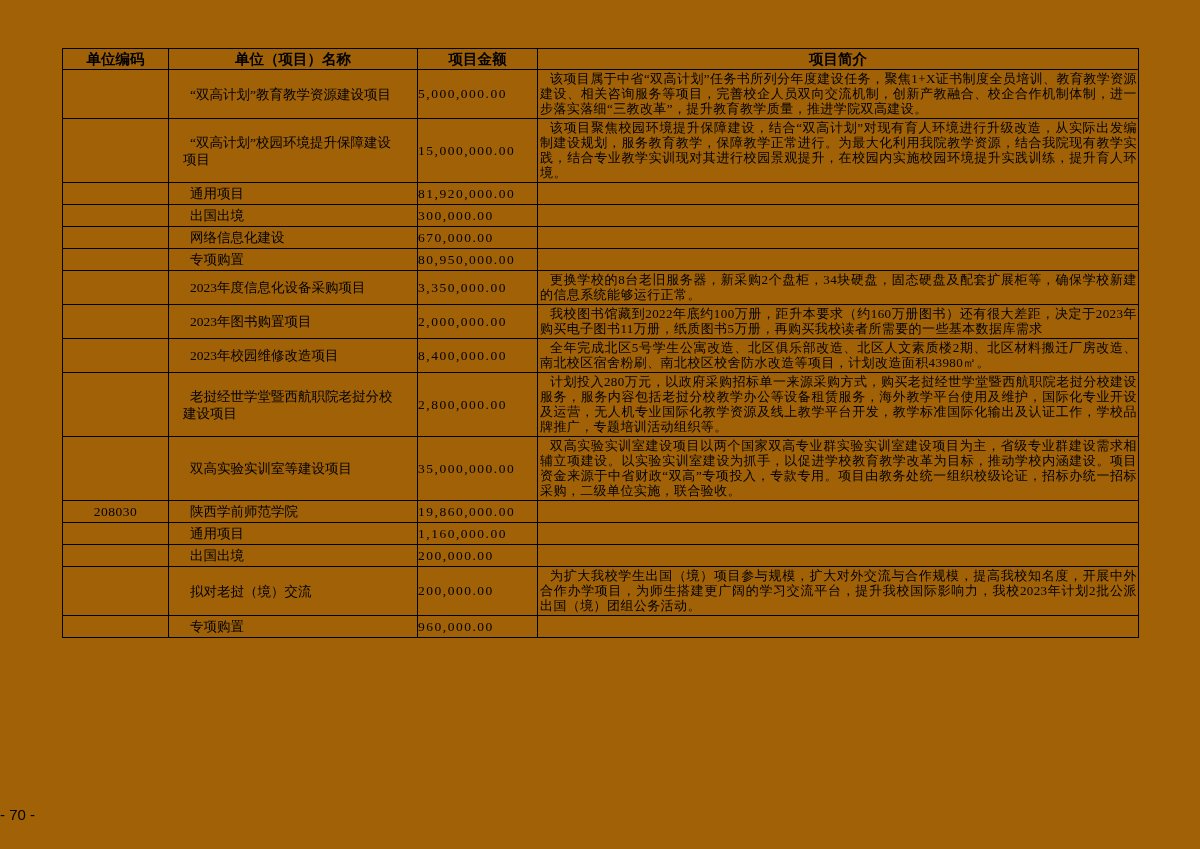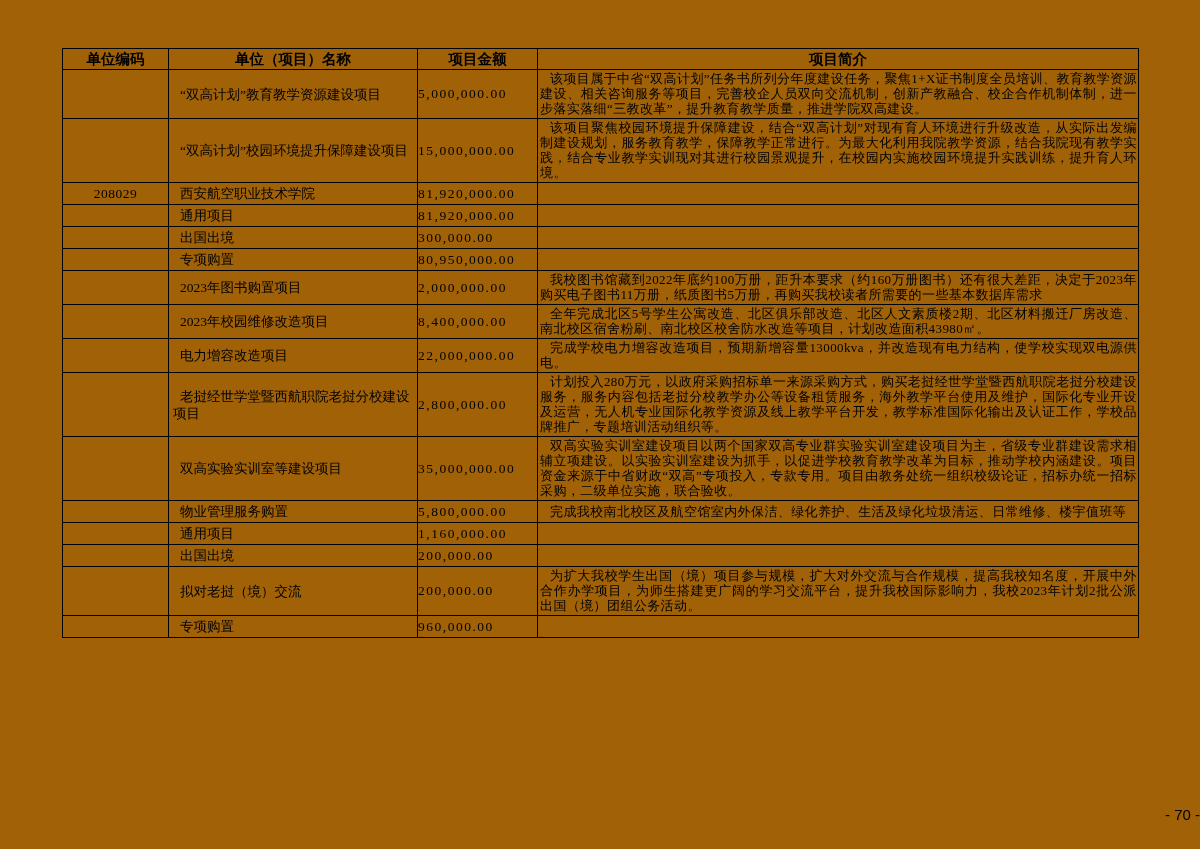--- a/index.html
+++ b/index.html
@@ -38,21 +38,21 @@
     padding: 1px 2px;
     line-height: 18px;
   }
   .budget-table td { font-size: 13.5px; height: 21px; }
   td.cell-code {
     text-align: center;
     letter-spacing: 0.5px;
   }
   td.cell-name {
     text-align: left;
-    padding: 2px 4px;
+    padding: 2px 14px;
     text-indent: 7px;
     line-height: 17px;
   }
   td.cell-amount {
     padding: 0 2px 0 0;
     letter-spacing: 1.5px;
     white-space: nowrap;
   }
   td.cell-desc {
     font-size: 13px;
@@ -60,21 +60,21 @@
     padding: 1px 1px 2px 2px;
     text-indent: 10px;
     letter-spacing: 0.4px;
     text-align: justify;
   }
   .page-footer {
     position: absolute;
     left: 0;
     right: 0;
     top: 806px;
-    text-align: right;
+    text-align: left;
     font-family: "Liberation Sans", "DejaVu Sans", sans-serif;
     font-size: 15px;
     color: #000000;
   }
 </style>
 </head>
 <body>
 
 <div class="page">
 
@@ -100,78 +100,78 @@
     <td class="cell-amount">5,000,000.00</td>
     <td class="cell-desc">该项目属于中省“双高计划”任务书所列分年度建设任务，聚焦1+X证书制度全员培训、教育教学资源建设、相关咨询服务等项目，完善校企人员双向交流机制，创新产教融合、校企合作机制体制，进一步落实落细“三教改革”，提升教育教学质量，推进学院双高建设。</td>
   </tr>
         <tr>
     <td class="cell-code"></td>
     <td class="cell-name">“双高计划”校园环境提升保障建设项目</td>
     <td class="cell-amount">15,000,000.00</td>
     <td class="cell-desc">该项目聚焦校园环境提升保障建设，结合“双高计划”对现有育人环境进行升级改造，从实际出发编制建设规划，服务教育教学，保障教学正常进行。为最大化利用我院教学资源，结合我院现有教学实践，结合专业教学实训现对其进行校园景观提升，在校园内实施校园环境提升实践训练，提升育人环境。</td>
   </tr>
         <tr>
-    <td class="cell-code">208029</td>
-    <td class="cell-name">西安航空职业技术学院</td>
-    <td class="cell-amount">81,920,000.00</td>
-    <td class="cell-desc"></td>
-  </tr>
-        <tr>
     <td class="cell-code"></td>
     <td class="cell-name">通用项目</td>
     <td class="cell-amount">81,920,000.00</td>
     <td class="cell-desc"></td>
   </tr>
         <tr>
     <td class="cell-code"></td>
     <td class="cell-name">出国出境</td>
     <td class="cell-amount">300,000.00</td>
     <td class="cell-desc"></td>
   </tr>
         <tr>
     <td class="cell-code"></td>
+    <td class="cell-name">网络信息化建设</td>
+    <td class="cell-amount">670,000.00</td>
+    <td class="cell-desc"></td>
+  </tr>
+        <tr>
+    <td class="cell-code"></td>
     <td class="cell-name">专项购置</td>
     <td class="cell-amount">80,950,000.00</td>
     <td class="cell-desc"></td>
+  </tr>
+        <tr>
+    <td class="cell-code"></td>
+    <td class="cell-name">2023年度信息化设备采购项目</td>
+    <td class="cell-amount">3,350,000.00</td>
+    <td class="cell-desc">更换学校的8台老旧服务器，新采购2个盘柜，34块硬盘，固态硬盘及配套扩展柜等，确保学校新建的信息系统能够运行正常。</td>
   </tr>
         <tr>
     <td class="cell-code"></td>
     <td class="cell-name">2023年图书购置项目</td>
     <td class="cell-amount">2,000,000.00</td>
     <td class="cell-desc">我校图书馆藏到2022年底约100万册，距升本要求（约160万册图书）还有很大差距，决定于2023年购买电子图书11万册，纸质图书5万册，再购买我校读者所需要的一些基本数据库需求</td>
   </tr>
         <tr>
     <td class="cell-code"></td>
     <td class="cell-name">2023年校园维修改造项目</td>
     <td class="cell-amount">8,400,000.00</td>
     <td class="cell-desc">全年完成北区5号学生公寓改造、北区俱乐部改造、北区人文素质楼2期、北区材料搬迁厂房改造、南北校区宿舍粉刷、南北校区校舍防水改造等项目，计划改造面积43980㎡。</td>
   </tr>
         <tr>
     <td class="cell-code"></td>
-    <td class="cell-name">电力增容改造项目</td>
-    <td class="cell-amount">22,000,000.00</td>
-    <td class="cell-desc">完成学校电力增容改造项目，预期新增容量13000kva，并改造现有电力结构，使学校实现双电源供电。</td>
-  </tr>
-        <tr>
-    <td class="cell-code"></td>
     <td class="cell-name">老挝经世学堂暨西航职院老挝分校建设项目</td>
     <td class="cell-amount">2,800,000.00</td>
     <td class="cell-desc">计划投入280万元，以政府采购招标单一来源采购方式，购买老挝经世学堂暨西航职院老挝分校建设服务，服务内容包括老挝分校教学办公等设备租赁服务，海外教学平台使用及维护，国际化专业开设及运营，无人机专业国际化教学资源及线上教学平台开发，教学标准国际化输出及认证工作，学校品牌推广，专题培训活动组织等。</td>
   </tr>
         <tr>
     <td class="cell-code"></td>
     <td class="cell-name">双高实验实训室等建设项目</td>
     <td class="cell-amount">35,000,000.00</td>
     <td class="cell-desc">双高实验实训室建设项目以两个国家双高专业群实验实训室建设项目为主，省级专业群建设需求相辅立项建设。以实验实训室建设为抓手，以促进学校教育教学改革为目标，推动学校内涵建设。项目资金来源于中省财政“双高”专项投入，专款专用。项目由教务处统一组织校级论证，招标办统一招标采购，二级单位实施，联合验收。</td>
   </tr>
         <tr>
-    <td class="cell-code"></td>
-    <td class="cell-name">物业管理服务购置</td>
-    <td class="cell-amount">5,800,000.00</td>
-    <td class="cell-desc">完成我校南北校区及航空馆室内外保洁、绿化养护、生活及绿化垃圾清运、日常维修、楼宇值班等</td>
+    <td class="cell-code">208030</td>
+    <td class="cell-name">陕西学前师范学院</td>
+    <td class="cell-amount">19,860,000.00</td>
+    <td class="cell-desc"></td>
   </tr>
         <tr>
     <td class="cell-code"></td>
     <td class="cell-name">通用项目</td>
     <td class="cell-amount">1,160,000.00</td>
     <td class="cell-desc"></td>
   </tr>
         <tr>
     <td class="cell-code"></td>
     <td class="cell-name">出国出境</td>

